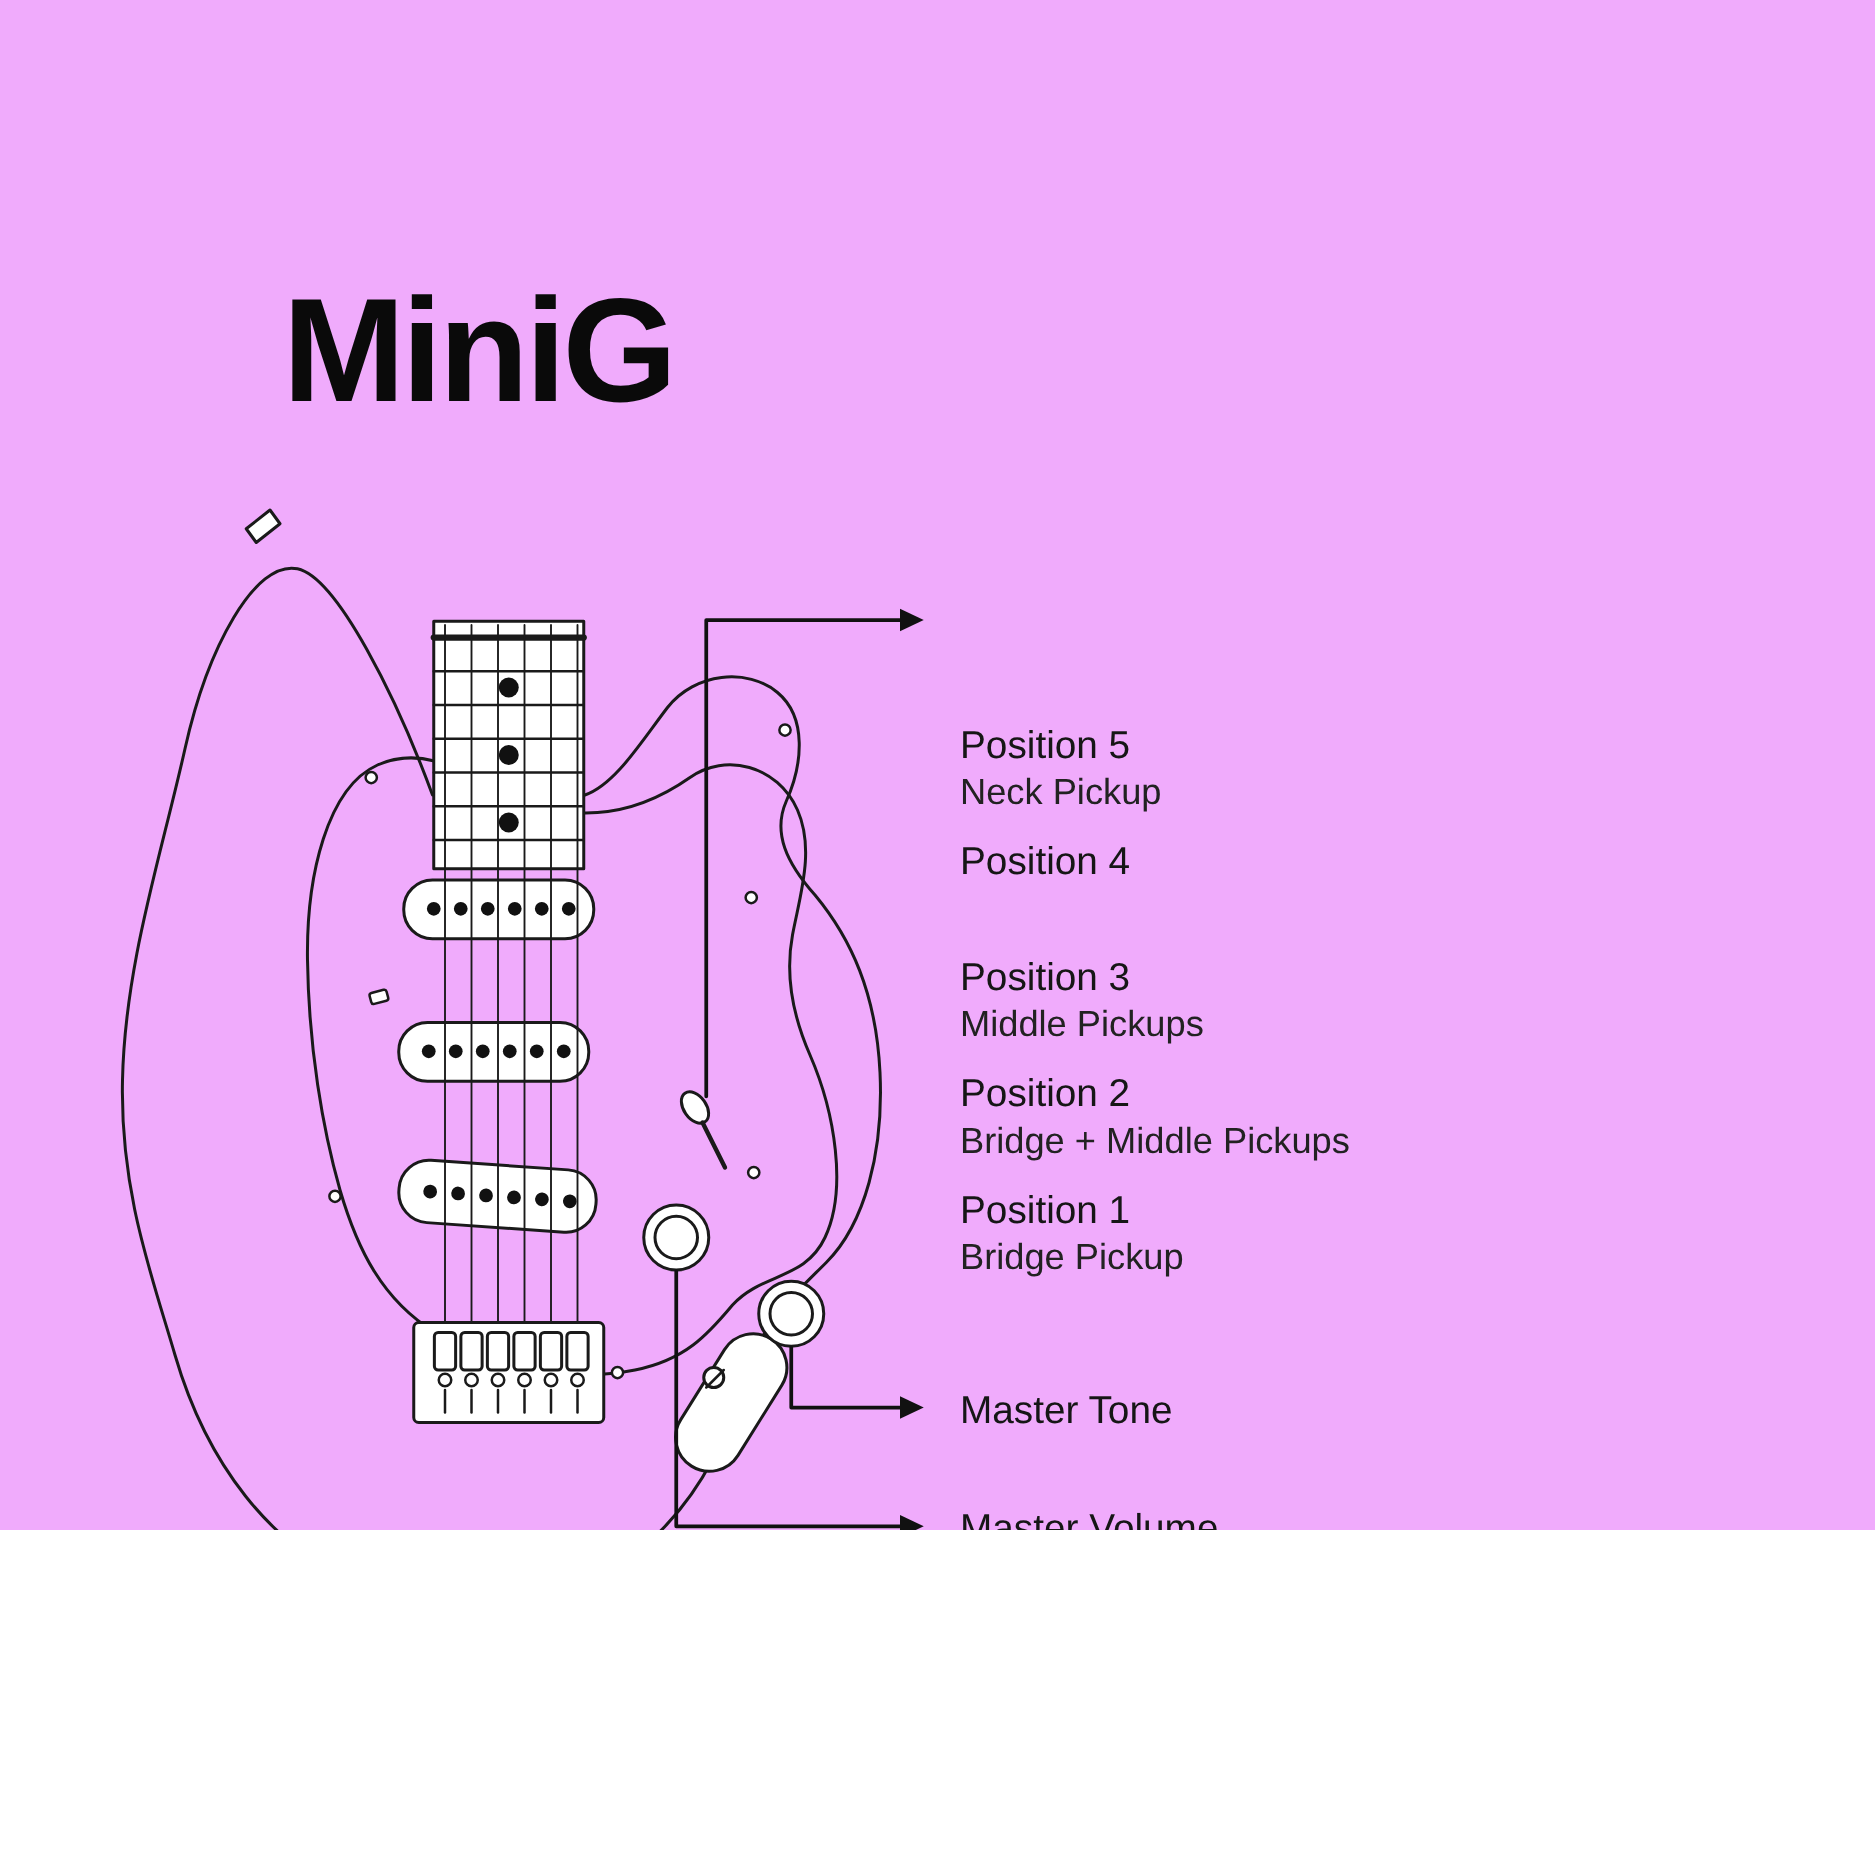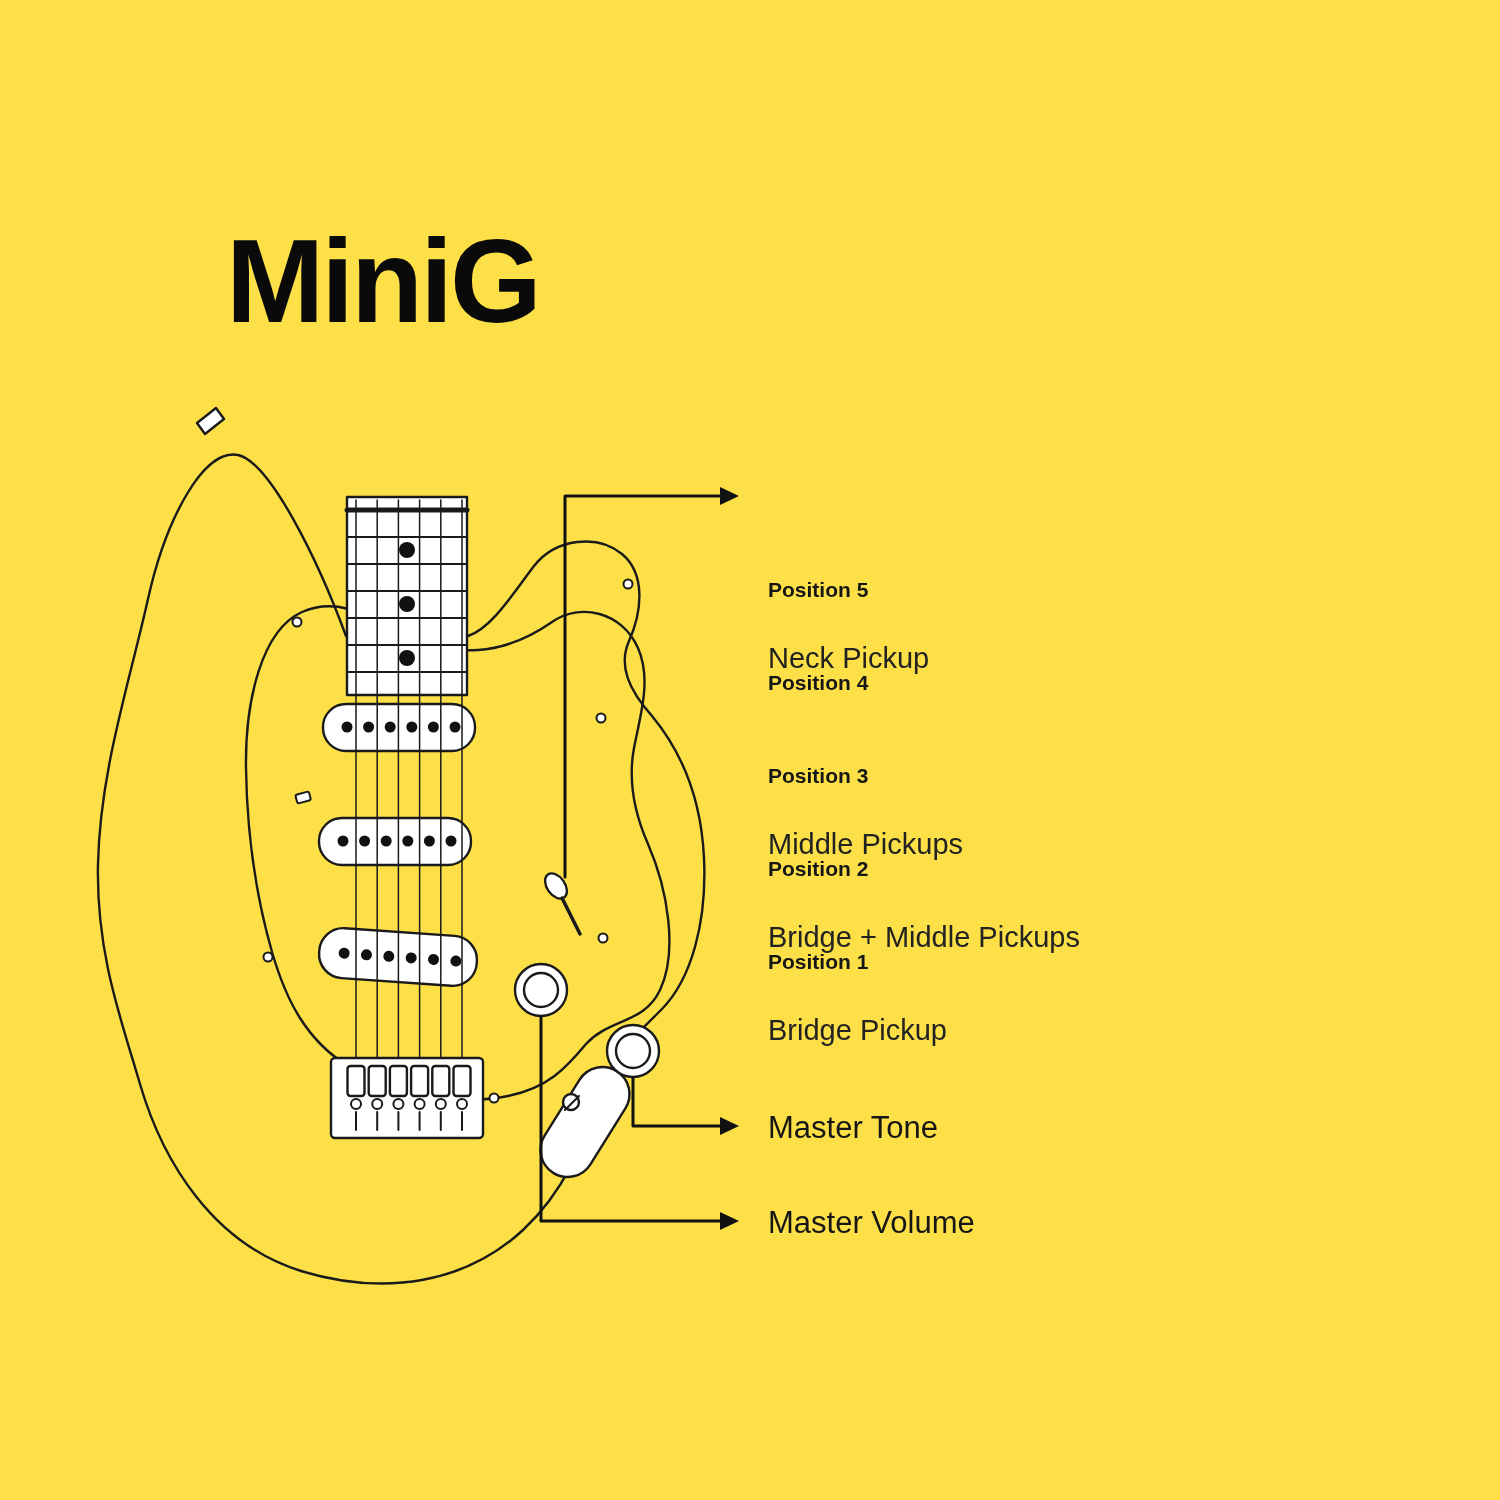--- a/index.html
+++ b/index.html
@@ -1,28 +1,28 @@
 <!DOCTYPE html>
 <html><head>
 <meta charset="utf-8">
 <style>
   html,body{margin:0;padding:0;background:#ffffff;}
   .canvas{
-    position:relative;width:1500px;height:1500px;background:#fde047;overflow:hidden;
+    position:relative;width:1500px;height:1224px;background:#f0abfc;overflow:hidden;
     font-family:"Liberation Sans", sans-serif;color:#1a1a1a;
   }
   .title{
     position:absolute;left:226px;top:222px;margin:0;
     font-size:118px;font-weight:bold;letter-spacing:-3px;color:#0a0a0a;line-height:1;
   }
   .diagram-svg{position:absolute;left:0;top:0;width:1500px;height:1500px;}
   .lbl{position:absolute;left:768px;white-space:nowrap;line-height:1.15;}
   .heading{font-weight:bold;font-size:34px;color:#C23A28;letter-spacing:.3px;}
-  .pos-label{font-weight:bold;font-size:21px;color:#161616;text-align:right;}
-  .pos-desc{font-weight:normal;font-size:29px;color:#222222;margin-top:24px;}
+  .pos-label{font-weight:normal;font-size:31px;color:#161616;text-align:right;}
+  .pos-desc{font-weight:normal;font-size:29px;color:#222222;}
   .ctl-label{font-weight:normal;font-size:31px;color:#161616;}
 </style>
 </head>
 <body>
 
 <div class="canvas">
 
   <h1 class="title">MiniG</h1>
 
   <svg class="diagram-svg" viewBox="0 0 1500 1500" fill="none" stroke="#1a1a1a" stroke-width="2.4" stroke-linejoin="round" stroke-linecap="round">

